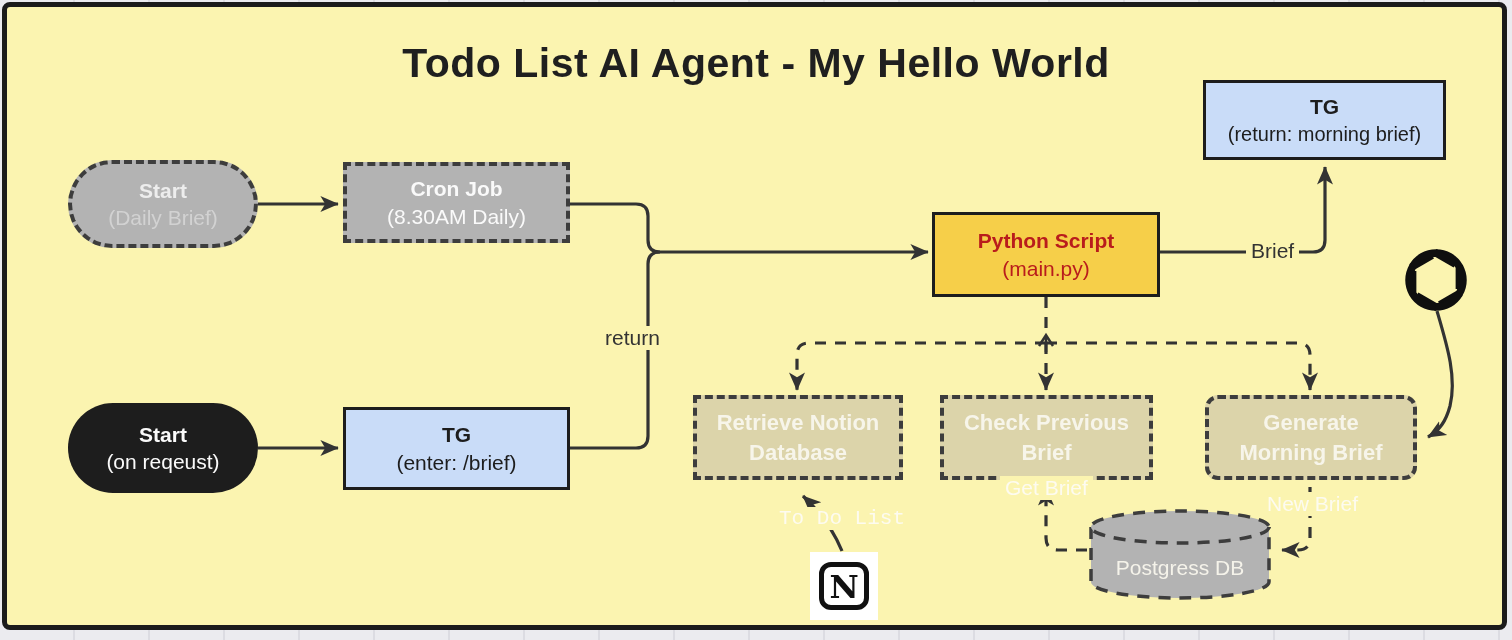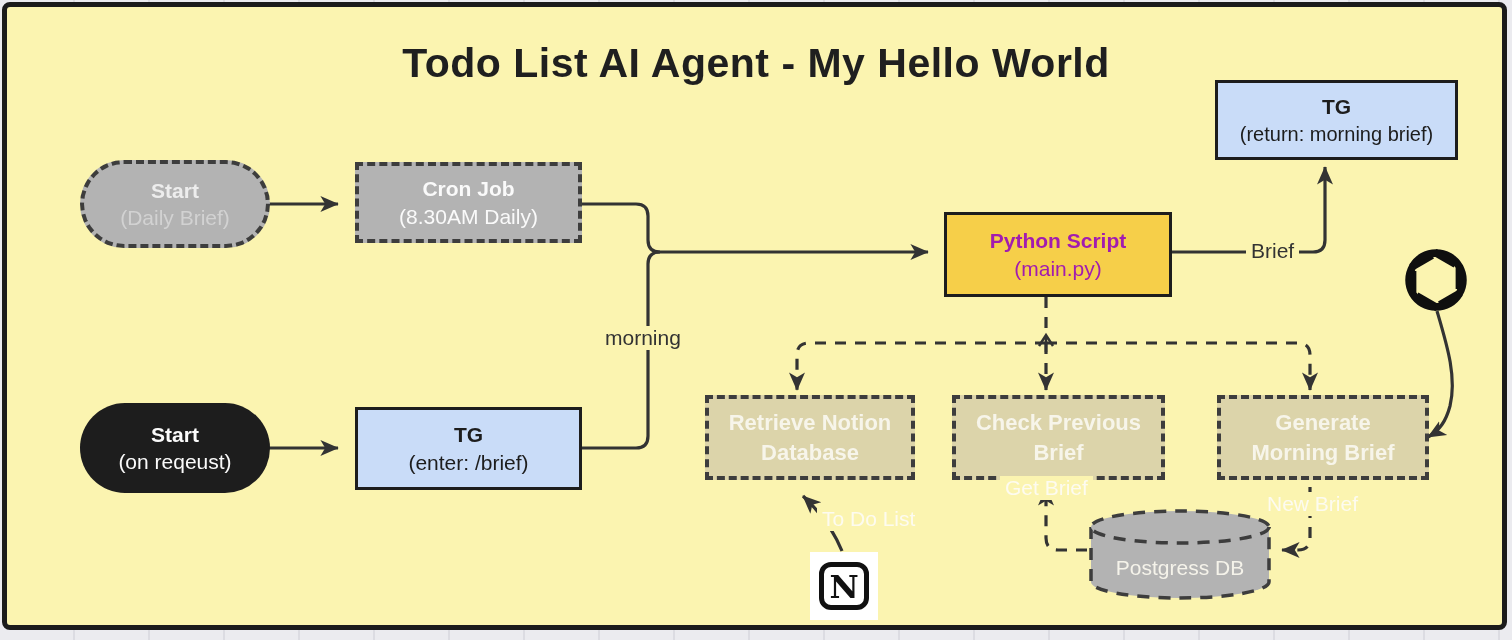--- a/index.html
+++ b/index.html
@@ -12,56 +12,56 @@
   .canvas{
     position:absolute;left:2px;top:2px;width:1495px;height:618px;
     background:#fbf4b0;border:5px solid #1b1b1b;border-radius:8px;
   }
   .title{
     position:absolute;left:0;top:40px;width:1512px;text-align:center;
     font-size:41px;font-weight:bold;color:#1f1f1f;letter-spacing:0.5px;z-index:10;
   }
   .node{
     position:absolute;display:flex;flex-direction:column;align-items:center;justify-content:center;
-    text-align:center;box-sizing:border-box;z-index:10;line-height:1.3;margin-left:12px;
+    text-align:center;box-sizing:border-box;z-index:10;line-height:1.3;
   }
   .node .t{font-weight:bold;font-size:21px;white-space:nowrap;}
   .node .s{font-size:21px;white-space:nowrap;}
   .gray{background:#b3b3b3;border:4px dashed #3d3d3d;}
   .stadium{border-radius:46px;}
   .blue{background:#c9dcf8;border:3px solid #1d1d1d;color:#1d1d1d;}
   .black{background:#1d1d1d;color:#fafafa;border-radius:46px;}
-  .amber{background:#f6cf49;border:3px solid #1d1d1d;color:#a21caf;}
+  .amber{background:#f6cf49;border:3px solid #1d1d1d;color:#b91c1c;}
   .khaki{
     background:#dcd4aa;border:4px dashed #3d3d3d;color:#f7f5ea;
     font-weight:bold;font-size:22px;line-height:1.35;padding:16px 8px;
   }
   #start-daily{left:68px;top:160px;width:190px;height:88px;color:#ededed;}
   #start-daily .s{color:#d2d2d2;}
   #cron-job{left:343px;top:162px;width:227px;height:81px;color:#fafafa;}
   #start-request{left:68px;top:403px;width:190px;height:90px;}
   #tg-enter{left:343px;top:407px;width:227px;height:83px;}
   #python-script{left:932px;top:212px;width:228px;height:85px;}
   #tg-return{left:1203px;top:80px;width:243px;height:80px;}
   #tg-return .s{font-size:20px;}
   #retrieve-notion{left:693px;top:395px;width:210px;height:85px;}
   #check-previous{left:940px;top:395px;width:213px;height:85px;}
-  #generate-morning{left:1205px;top:395px;width:212px;height:85px;}
+  #generate-morning{left:1205px;top:395px;width:212px;height:85px;border-radius:13px;}
   .cylinder{position:absolute;left:1087px;top:508px;width:186px;height:92px;z-index:10;}
   .cylinder .label{
     position:absolute;left:0;right:0;top:48px;text-align:center;
     color:#f5f3ea;font-size:21px;
   }
   .edges{position:absolute;left:0;top:0;z-index:5;pointer-events:none;}
   .elabel{position:absolute;font-size:21px;z-index:11;background:#fbf4b0;padding:0 5px;white-space:nowrap;}
   .elabel.dark{color:#333333;}
   .elabel.light{color:#fdfbf0;}
   #lbl-webhook{left:600px;top:326px;}
   #lbl-brief{left:1246px;top:239px;}
-  #lbl-todo{left:817px;top:507px;}
+  #lbl-todo{left:774px;top:507px;font-family:Liberation Mono, monospace;}
   #lbl-getbrief{left:1000px;top:476px;}
   #lbl-newbrief{left:1262px;top:492px;}
   .openai-note{
     position:absolute;left:1381px;top:332px;width:128px;text-align:center;z-index:11;
     color:#fdfbf0;font-size:22px;
   }
   .openai-note div{background:#fbf4b0;line-height:27px;margin-bottom:6px;}
   .openai-logo{position:absolute;left:1400px;top:244px;width:72px;height:72px;z-index:10;}
   .notion-badge{
     position:absolute;left:810px;top:552px;width:68px;height:68px;background:#ffffff;
@@ -151,21 +151,21 @@
   </div>
 
   <div class="cylinder">
     <svg width="186" height="92" viewBox="0 0 186 92">
       <path d="M 4 19 v 55 a 89 16 0 0 0 178 0 v -55" fill="#b3b3b3" stroke="#3d3d3d" stroke-width="3.5" stroke-dasharray="12 9"></path>
       <ellipse cx="93" cy="19" rx="89" ry="16" fill="#b3b3b3" stroke="#3d3d3d" stroke-width="3.5" stroke-dasharray="12 9"></ellipse>
     </svg>
     <div class="label">Postgress DB</div>
   </div>
 
-  <div class="elabel dark" id="lbl-webhook">morning</div>
+  <div class="elabel dark" id="lbl-webhook">return</div>
   <div class="elabel dark" id="lbl-brief">Brief</div>
   <div class="elabel light" id="lbl-todo">To Do List</div>
   <div class="elabel light" id="lbl-getbrief">Get Brief</div>
   <div class="elabel light" id="lbl-newbrief">New Brief</div>
 
 
   <div class="openai-logo">
     <svg width="72" height="72" viewBox="-36 -36 72 72">
       <g fill="none" stroke="#0f0f0f" stroke-width="7.5">
         <path d="M 0 -27 A 27 27 0 0 1 23.38 -13.5 L 23.38 9"></path>

